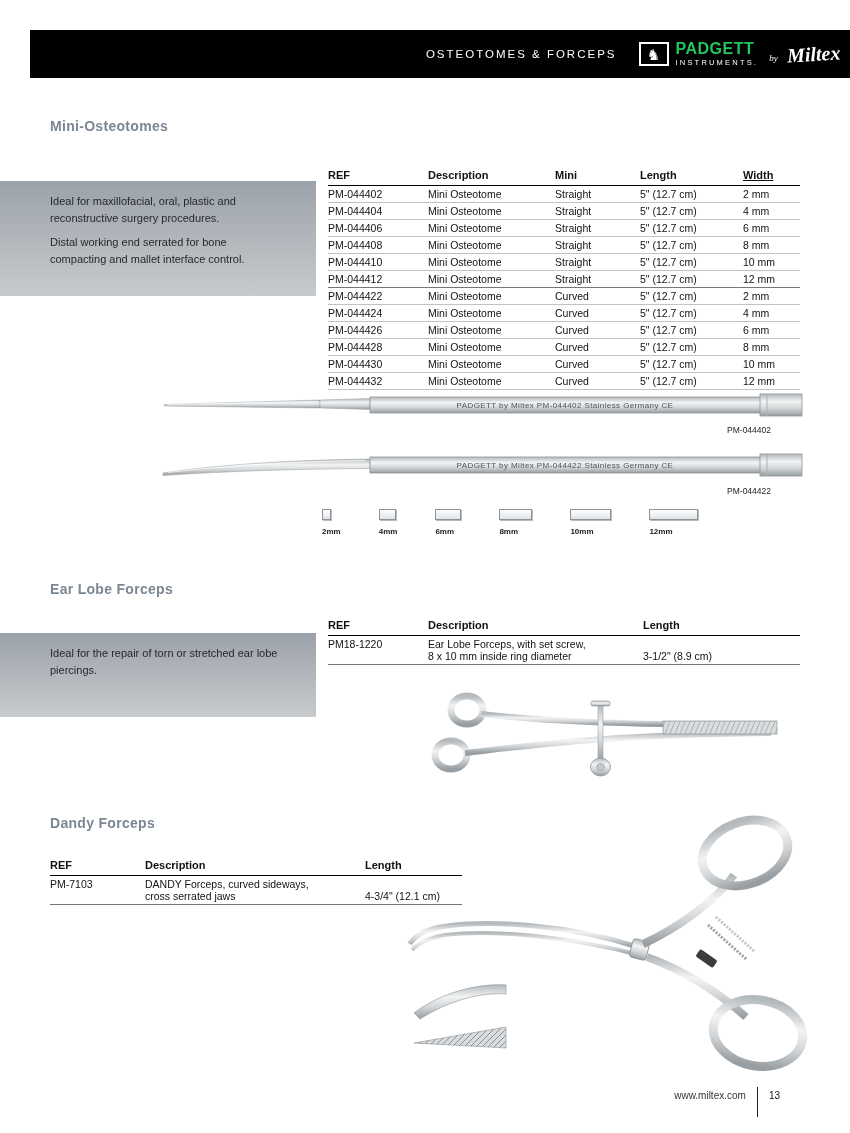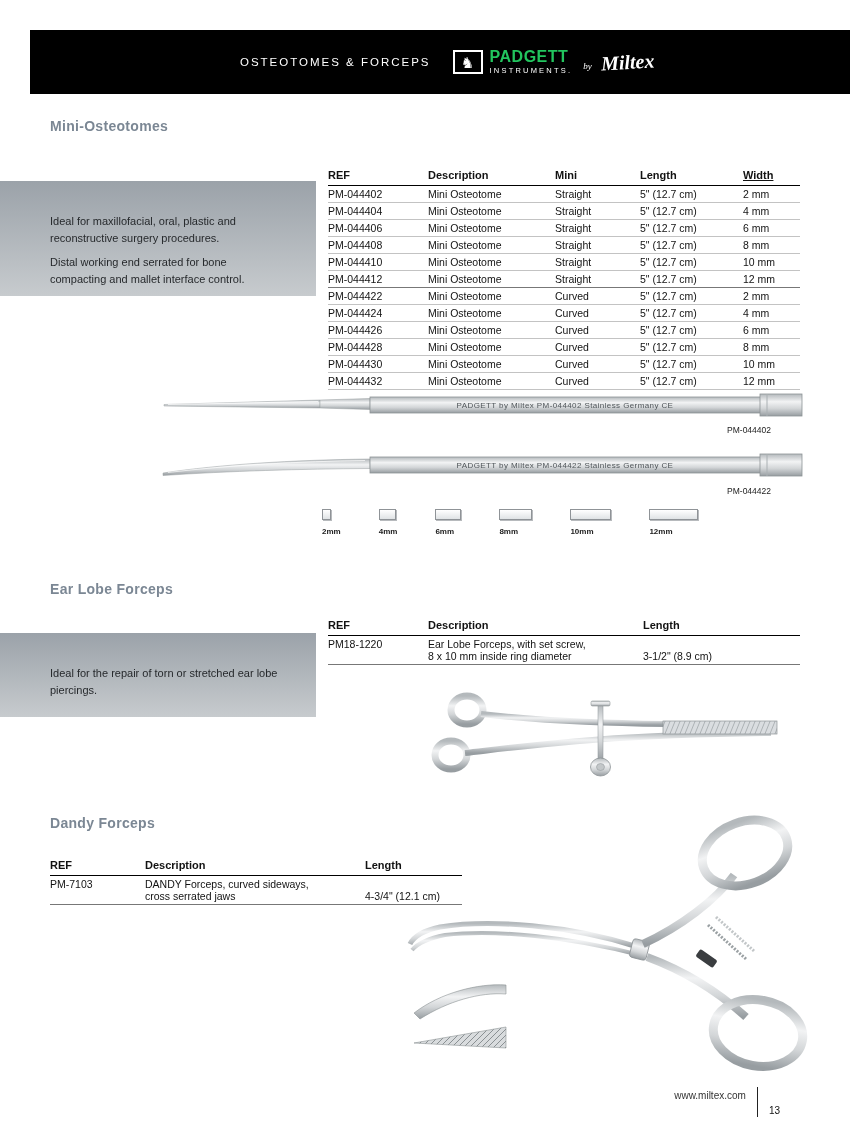--- a/index.html
+++ b/index.html
@@ -1,22 +1,22 @@
 <!DOCTYPE html>
 <html style="--accent-heading: #7b8794; --header-bar: #000000; --sidebar-top: #9ba2a9; --sidebar-bottom: #c7cbce;"><head>
 <meta charset="utf-8">
 <style>
   * { margin:0; padding:0; box-sizing:border-box; }
   html,body { background:#e8e8e8; }
   body { font-family:"Liberation Sans", sans-serif; }
   .page { position:relative; width:850px; height:1133px; background:#fff; margin:0 auto; overflow:hidden; }
 
   
-  .header-bar { position:absolute; left:30px; right:0; top:30px; height:64px;
-    background:var(--header-bar,#000); display:flex; align-items:center; justify-content:center;padding-left:24px; }
+  .header-bar { position:absolute; left:30px; right:0; top:30px; height:48px;
+    background:var(--header-bar,#000); display:flex; align-items:center; justify-content:flex-end;padding-left:24px; }
   .header-title { color:#fff; font-size:11.5px; letter-spacing:2px; margin-right:22px; white-space:nowrap; }
   .brand { display:flex; align-items:center; gap:7px; margin-right:10px; }
   .crest { width:30px; height:24px; border:2px solid #fff; background:#000; color:#fff;
     display:flex; align-items:center; justify-content:center; font-size:15px; line-height:1; }
   .brand-stack { display:flex; flex-direction:column; line-height:1; }
   .brand-name { color:#22c55e; font-size:16px; font-weight:bold; letter-spacing:.5px; }
   .brand-sub { color:#fff; font-size:7.5px; letter-spacing:2.2px; margin-top:2px; }
   .brand-by { color:#fff; font-size:9px; font-style:italic; font-family:"Liberation Serif",serif; margin:8px 2px 0 4px; }
   .brand-script { color:#fff; font-size:20px; font-style:italic; font-weight:bold;
     font-family:"Liberation Serif",serif; transform:rotate(-3deg); }
@@ -24,21 +24,21 @@
   
   .section-title { position:absolute; left:50px; font-size:14px; font-weight:bold;
     color:var(--accent-heading,#7b8794); letter-spacing:.3px; }
   #title-mini { top:118px; }
   #title-ear { top:581px; }
   #title-dandy { top:815px; }
 
   
   .note-box { position:absolute; left:0; width:316px;
     background:linear-gradient(180deg, var(--sidebar-top,#9ba2a9), var(--sidebar-bottom,#c7cbce));
-    color:#26292c; font-size:11px; line-height:1.5; padding:32px 34px 0 50px; }
+    color:#26292c; font-size:11px; line-height:1.5; padding:12px 34px 0 50px; }
   .note-box p + p { margin-top:8px; }
   #note-mini { top:181px; height:115px; }
   #note-ear { top:633px; height:84px; }
 
   
   .spec-table { position:absolute; border-collapse:collapse; table-layout:fixed;
     font-size:10.5px; color:#121212; line-height:1.15; }
   .spec-table th { text-align:left; font-weight:bold; font-size:11px;
     padding:2px 4px 3px 0; border-bottom:1.5px solid #000; }
   .spec-table td { padding:2px 4px 2px 0; border-bottom:1px solid #c3c3c3;
@@ -75,21 +75,21 @@
   .width-sample { display:flex; flex-direction:column; gap:7px; margin-right:38px; }
   .width-box { height:11px; border:1px solid #8f9397;
     background:linear-gradient(180deg,#ffffff,#e0e3e5); box-shadow:1px 1px 0 #b7babd; }
   .width-label { font-size:8px; font-weight:bold; color:#222; white-space:nowrap; }
   .w2{width:9px}.w4{width:17px}.w6{width:26px}.w8{width:33px}.w10{width:41px}.w12{width:49px}
 
   
   .footer { position:absolute; top:1087px; right:70px; display:flex; align-items:flex-start; }
   .footer-url { font-size:10px; color:#333; margin-top:3px;text-align:right; }
   .footer-divider { width:1px; height:30px; background:#222; margin:0 11px; }
-  .footer-page { font-size:10px; color:#111; margin-top:18px; }
+  .footer-page { font-size:10px; color:#111; margin-top:3px; }
 </style>
 </head>
 <body>
 
 <div class="page">
 
   <svg width="0" height="0" style="position:absolute" aria-hidden="true">
     <defs>
       <linearGradient id="metal" x1="0" y1="0" x2="0" y2="1">
         <stop offset="0" stop-color="#b4b9bc"></stop>

